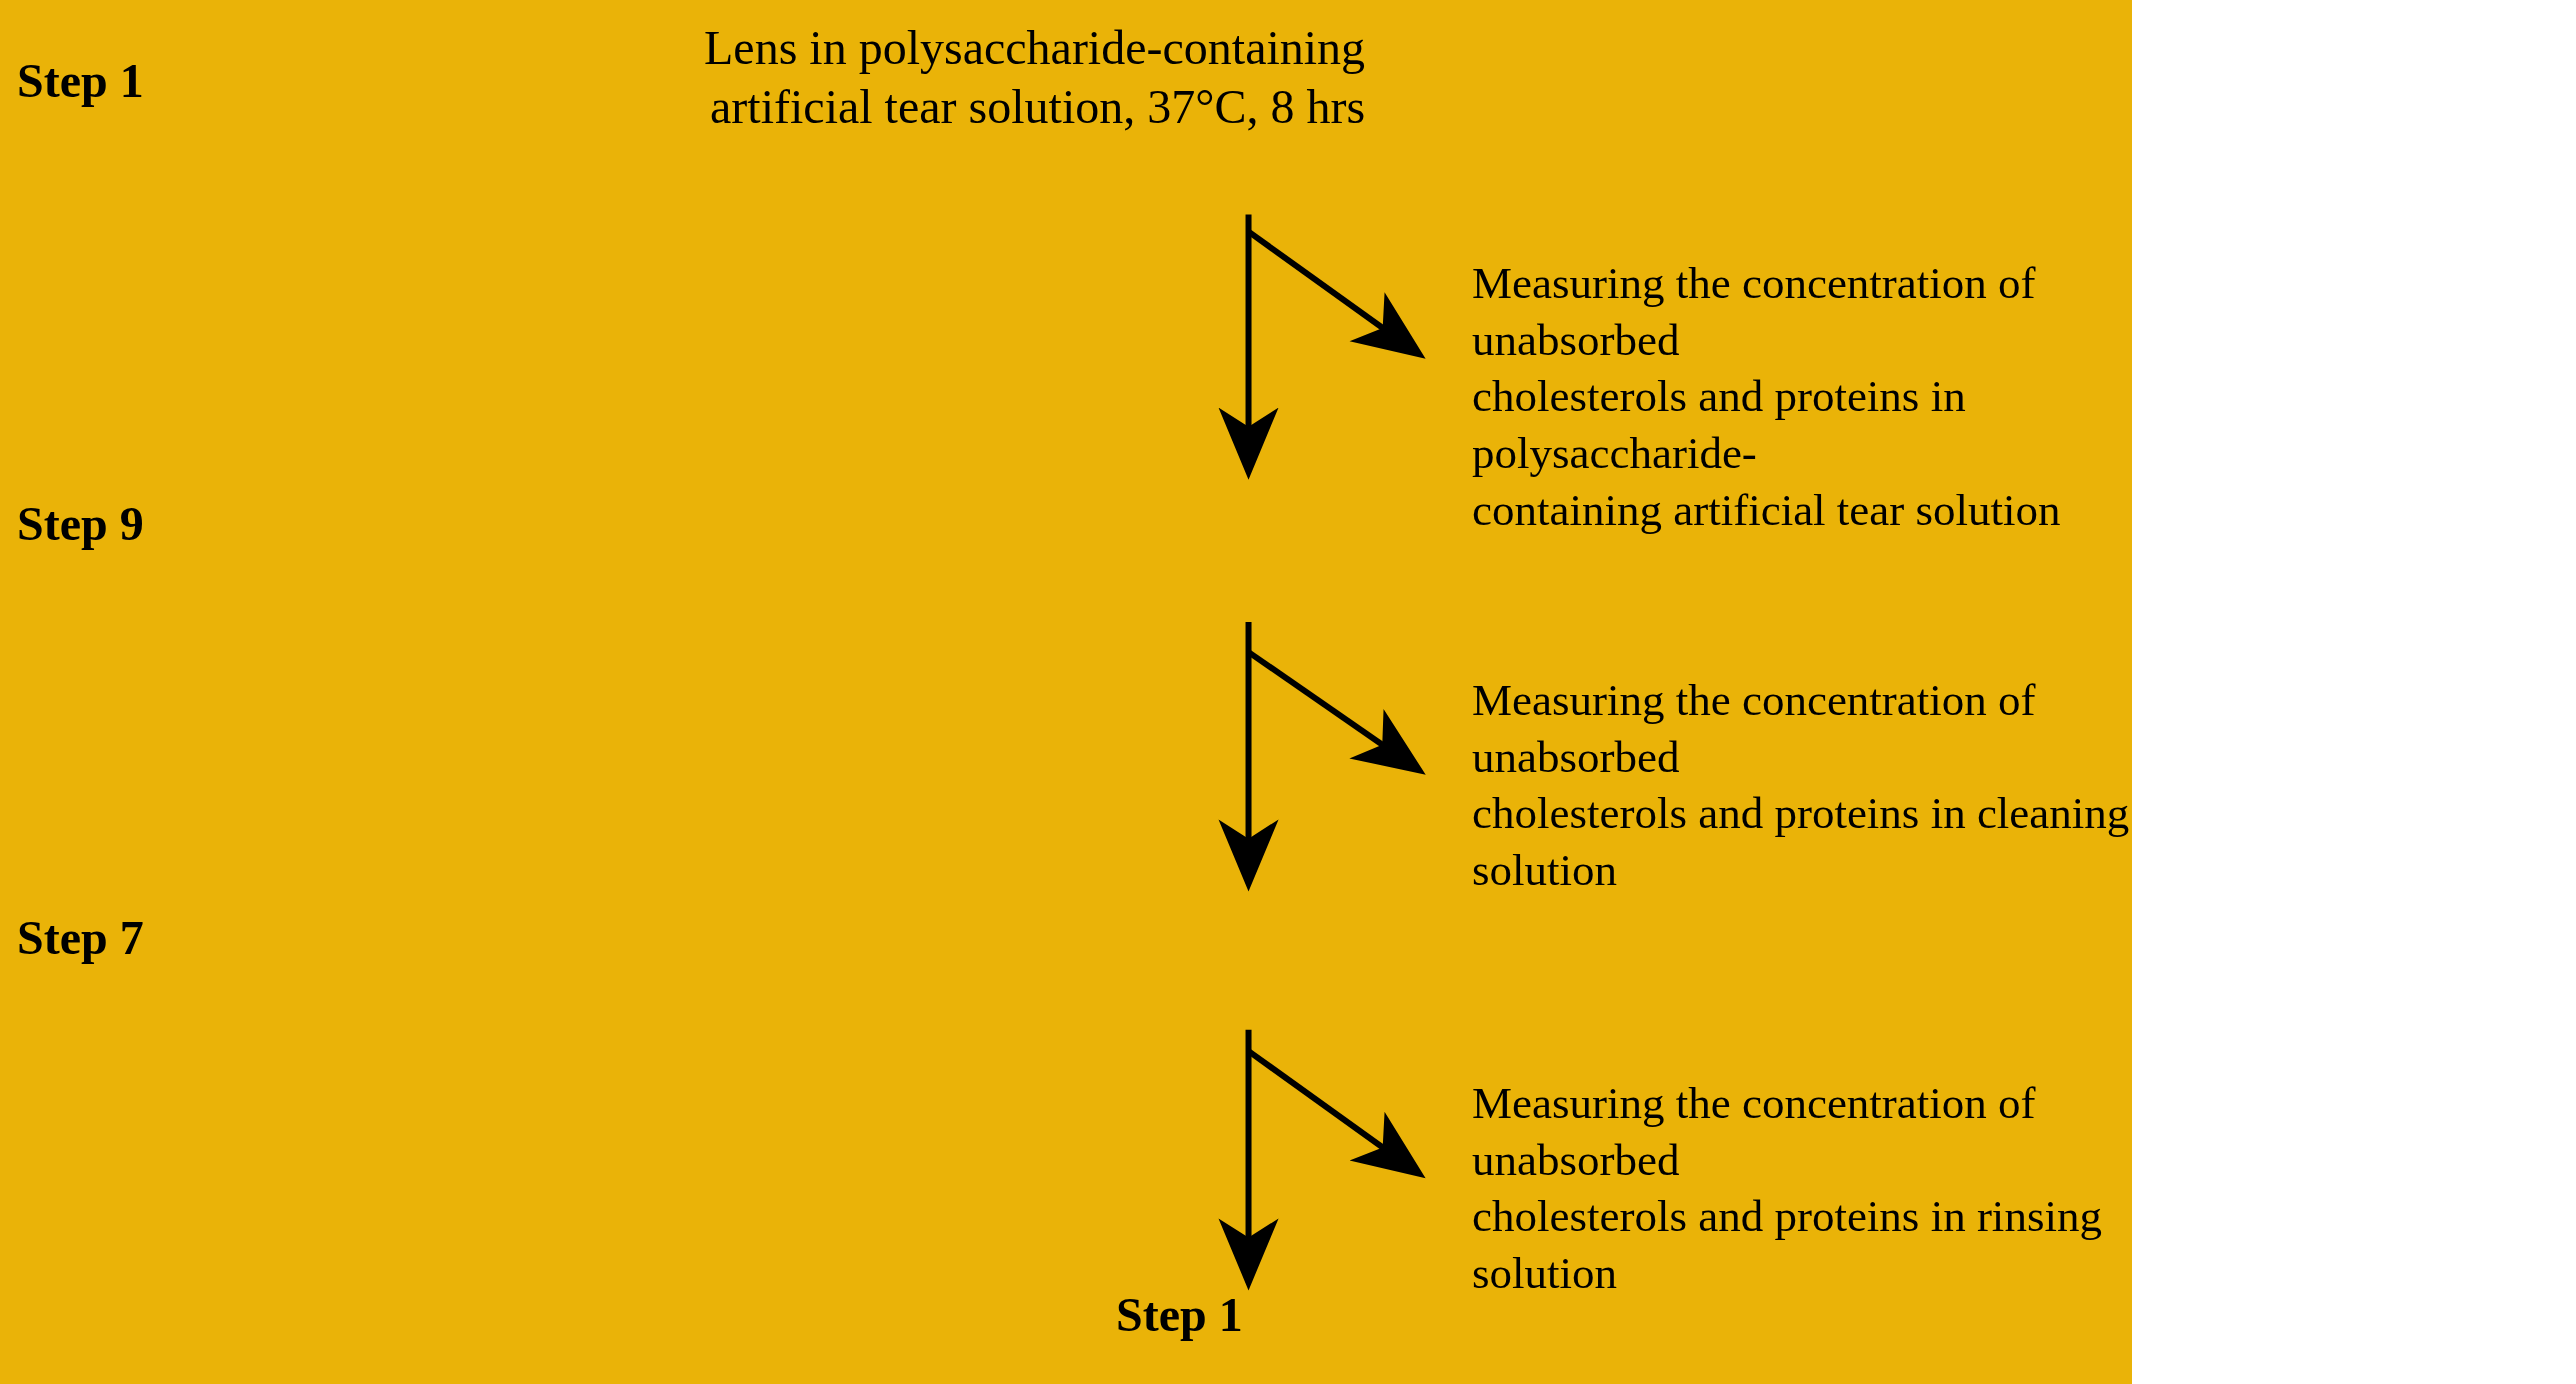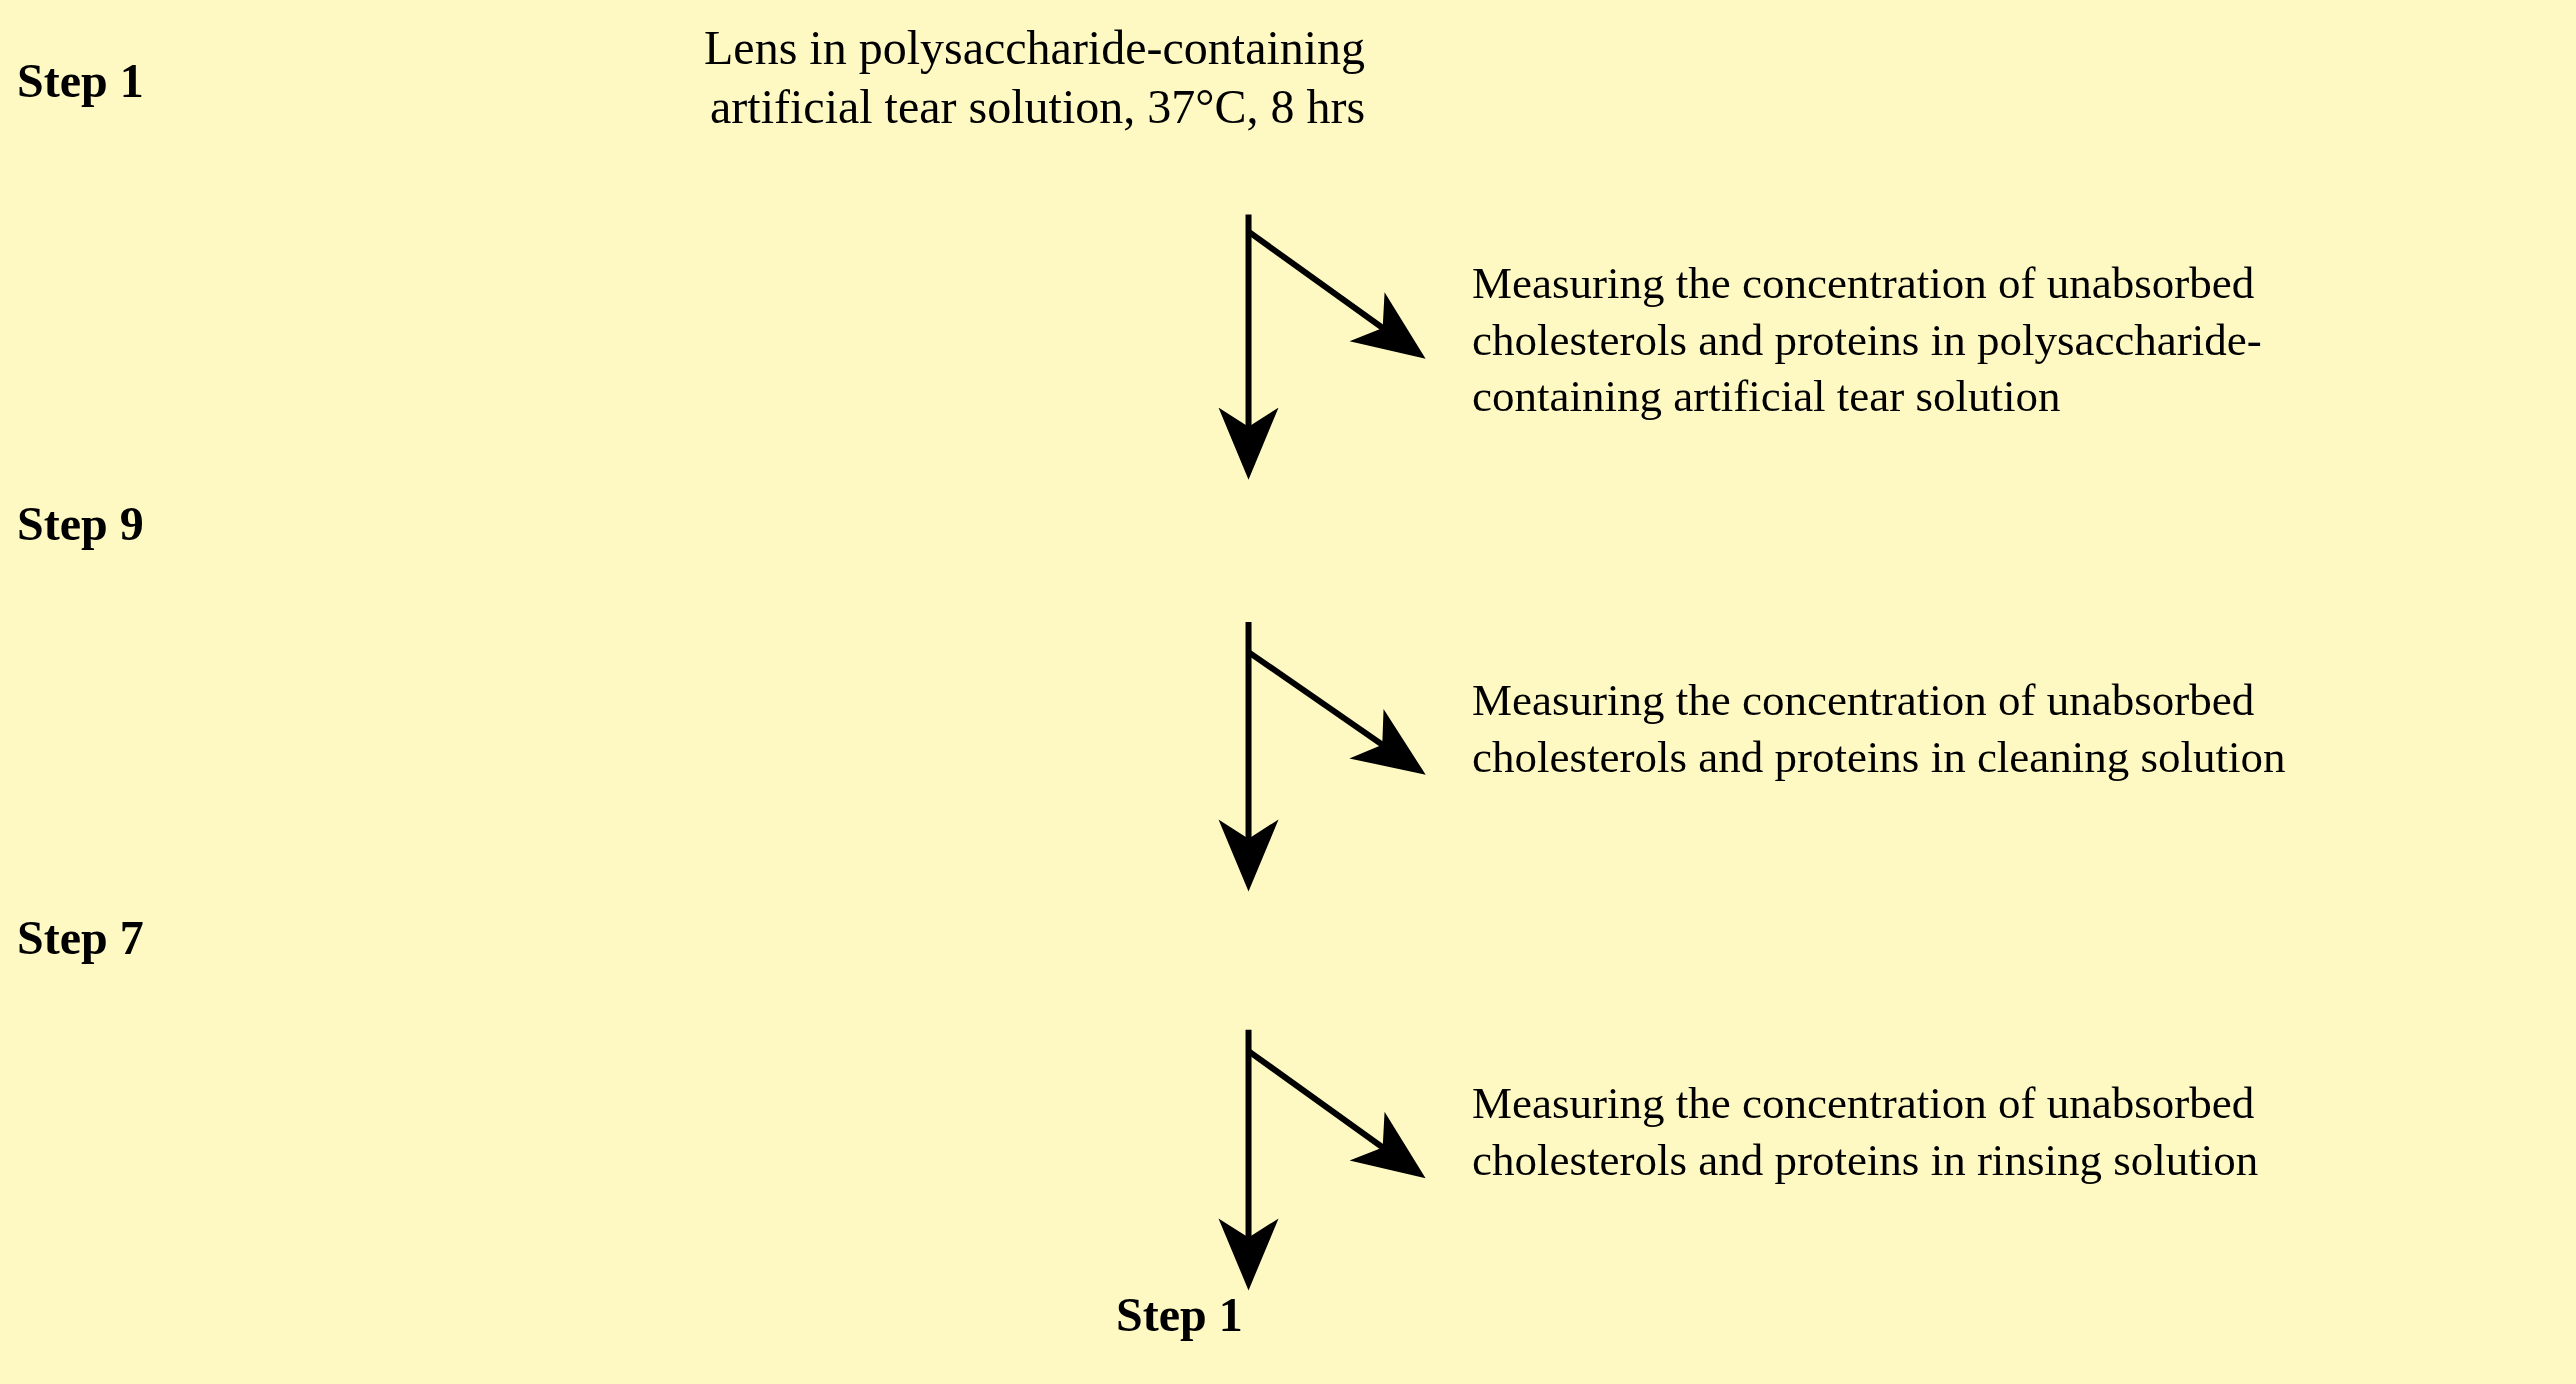--- a/index.html
+++ b/index.html
@@ -6,24 +6,24 @@
     margin: 0;
     padding: 0;
     background: #ffffff;
   }
   body {
     font-family: "Liberation Serif", serif;
     color: #000000;
   }
   #page {
     position: relative;
-    width: 2576px;
+    width: 2132px;
     height: 1384px;
     overflow: hidden;
-    background: #fef9c3;
+    background: #eab308;
   }
   .step-label {
     position: absolute;
     font-family: "Liberation Serif", serif;
     font-weight: bold;
     font-size: 48px;
     line-height: 1.15;
     white-space: nowrap;
   }
   .step-body {

